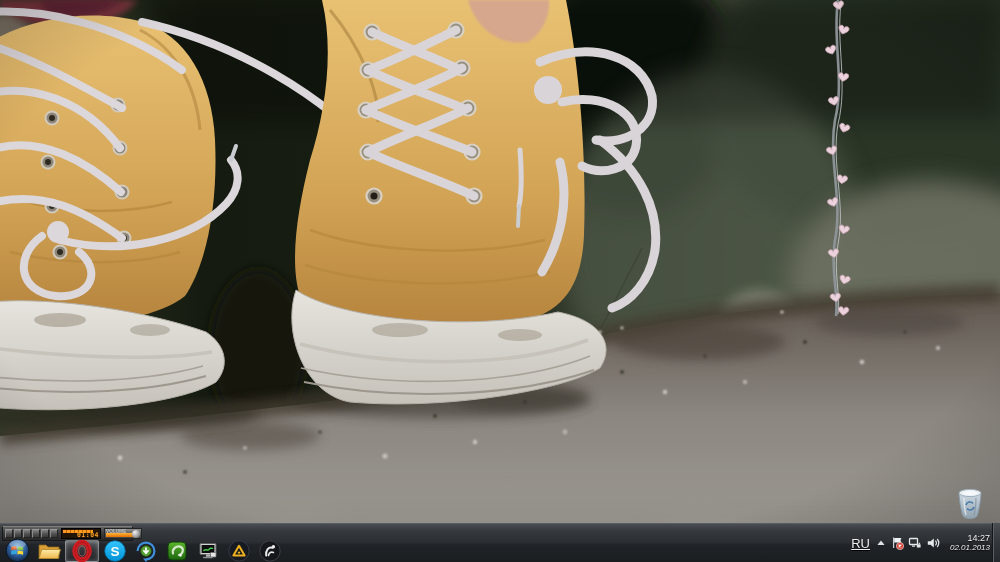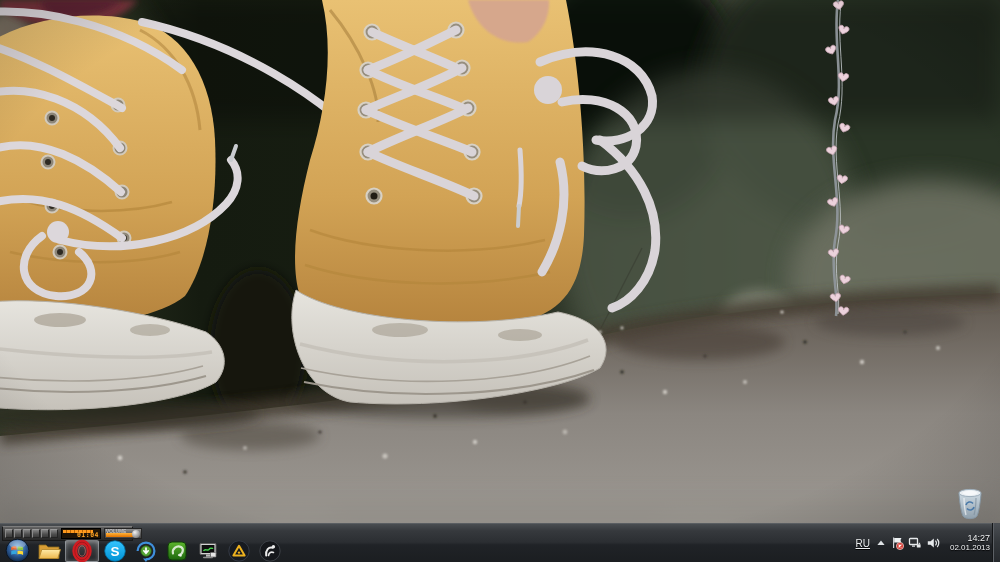--- a/index.html
+++ b/index.html
@@ -42,25 +42,25 @@
   .task-icon{height:23px;display:flex;align-items:center;justify-content:center;cursor:pointer;}
   .slot-orb{width:30px;}
   .slot{width:31px;}
   .slot-wide{width:33px;}
   .task-icon.active{width:34px;border:1px solid rgba(195,200,205,.55);border-radius:2px;
       background:linear-gradient(180deg,rgba(255,255,255,.26),rgba(255,255,255,.10) 45%,rgba(255,255,255,.03));
       box-shadow:inset 0 0 4px rgba(255,255,255,.3);height:22px;}
 
   
   .tray{position:absolute;right:10px;bottom:5px;height:28px;display:flex;align-items:center;gap:4px;}
-  .tray-lang{font-size:10px;color:#eceef0;text-shadow:0 1px 1px #000;padding:0 2px;cursor:pointer;text-decoration:underline;}
+  .tray-lang{font-size:13px;color:#eceef0;text-shadow:0 1px 1px #000;padding:0 2px;cursor:pointer;text-decoration:underline;}
   .tray-btn{display:flex;align-items:center;justify-content:center;cursor:pointer;}
   .tray-clock{width:46px;text-align:right;color:#f0f2f4;text-shadow:0 1px 1px #000;cursor:pointer;line-height:10px;}
   .tray-clock .t{font-size:9px;}
-  .tray-clock .d{font-size:8px;}
+  .tray-clock .d{font-size:8px;font-style:italic;}
   .show-desktop{position:absolute;right:0;bottom:0;width:8px;height:39px;cursor:pointer;
       background:linear-gradient(180deg,#4b4f54,#33373b 50%,#26292d);
       border-left:1px solid #141618;box-shadow:inset 1px 0 0 #5d6166;}
 </style>
 </head>
 <body>
 
 <div class="screen">
 
   <svg class="wallpaper" width="1000" height="562" viewBox="0 0 1000 562">

